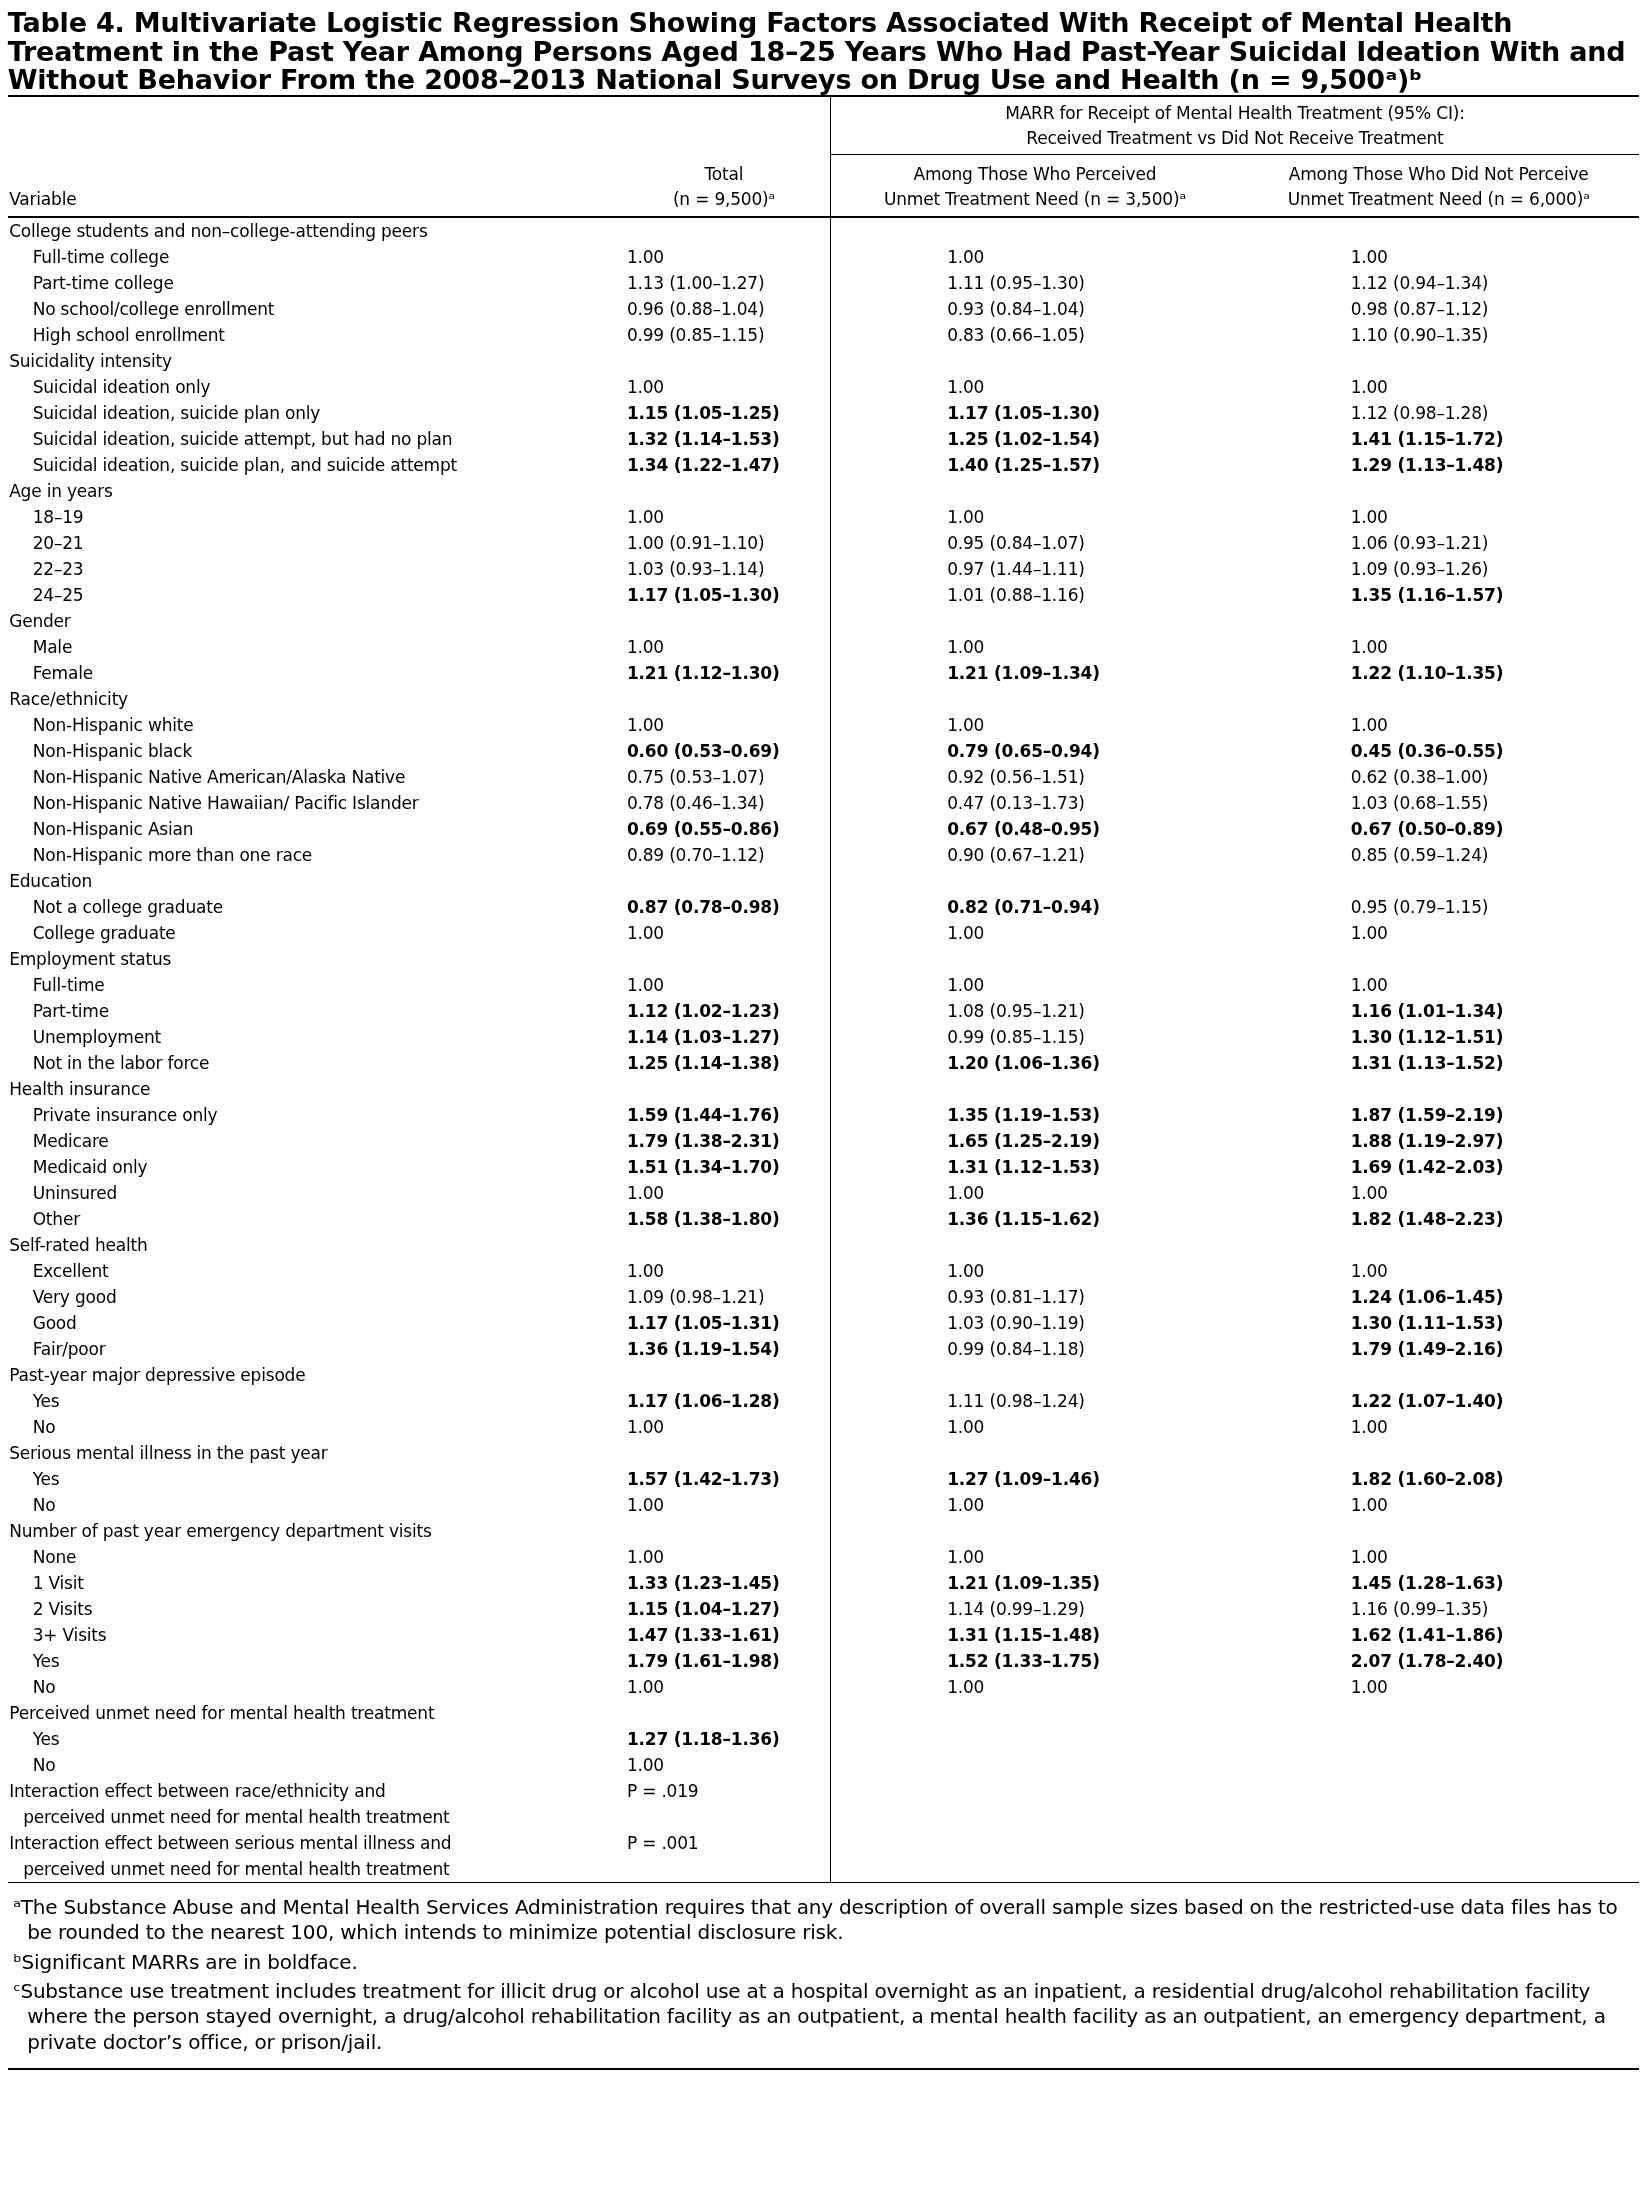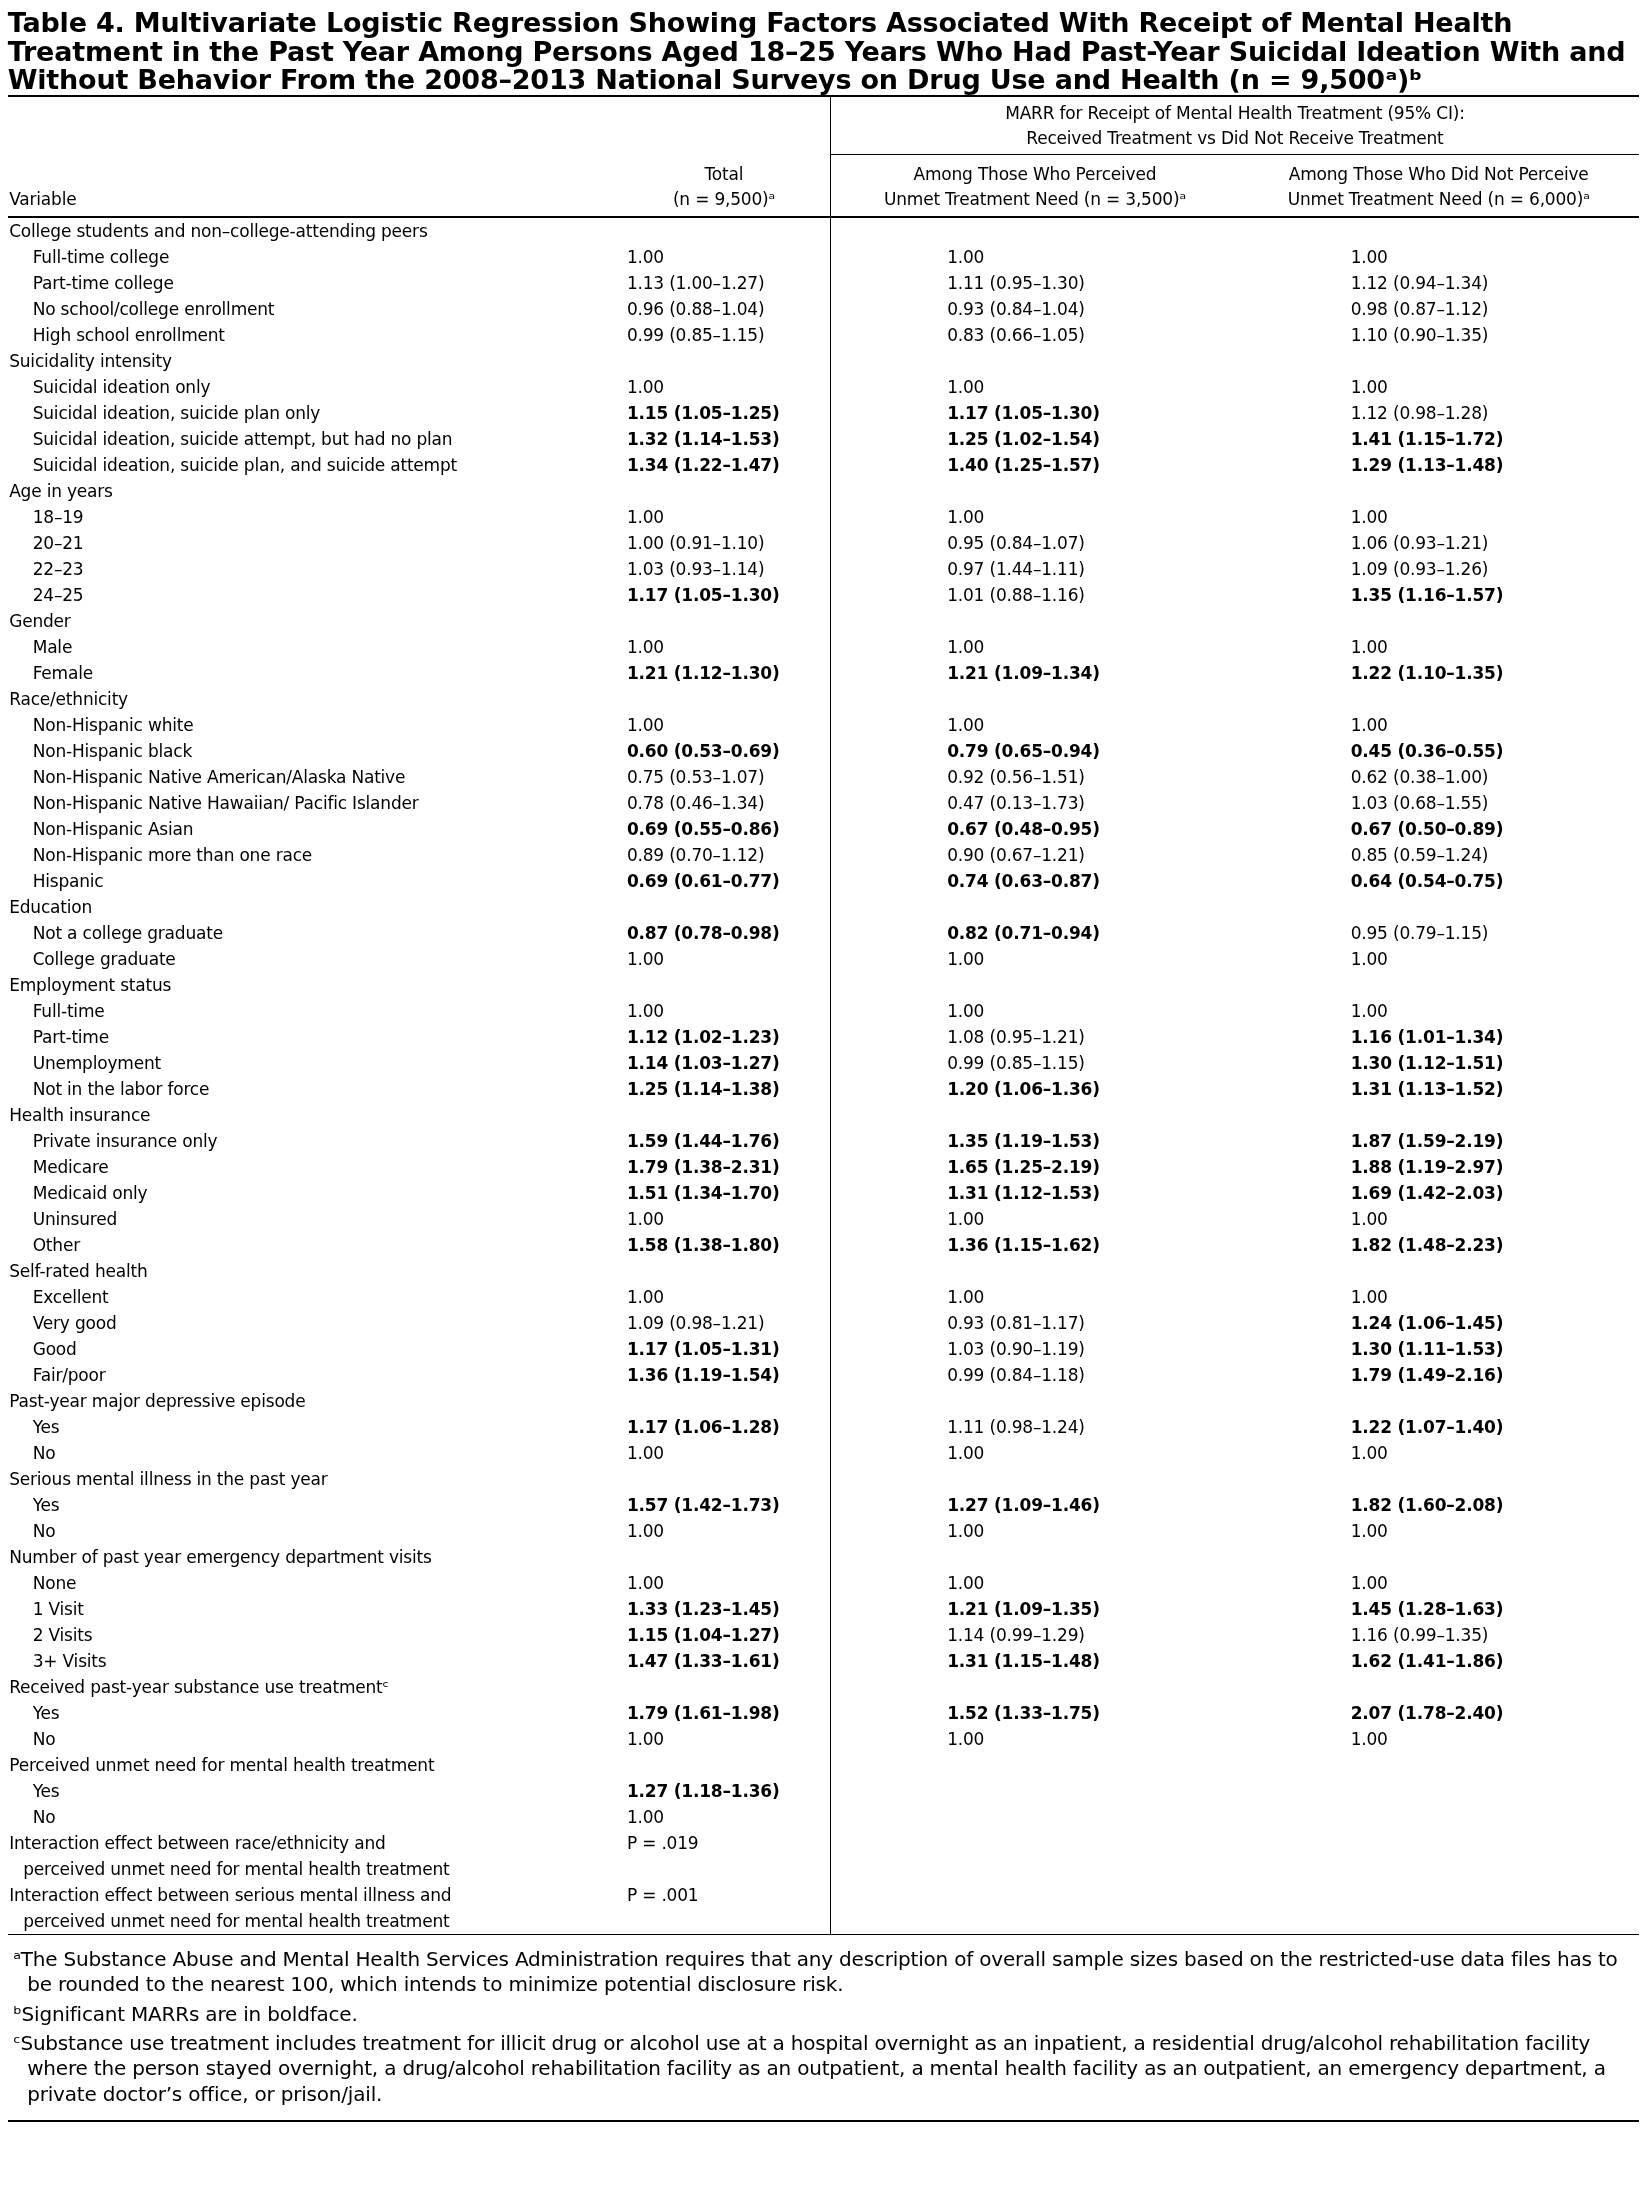--- a/index.html
+++ b/index.html
@@ -261,26 +261,20 @@
           <td class="val mid b">0.67 (0.48–0.95)</td>
           <td class="val last b">0.67 (0.50–0.89)</td>
         </tr>
         <tr>
           <td class="stub ind">Non-Hispanic more than one race</td>
           <td class="val total">0.89 (0.70–1.12)</td>
           <td class="val mid">0.90 (0.67–1.21)</td>
           <td class="val last">0.85 (0.59–1.24)</td>
         </tr>
         <tr>
-          <td class="stub ind">Hispanic</td>
-          <td class="val total b">0.69 (0.61–0.77)</td>
-          <td class="val mid b">0.74 (0.63–0.87)</td>
-          <td class="val last b">0.64 (0.54–0.75)</td>
-        </tr>
-        <tr>
           <td class="stub sec">Education</td>
           <td class="val total"></td>
           <td class="val mid"></td>
           <td class="val last"></td>
         </tr>
         <tr>
           <td class="stub ind">Not a college graduate</td>
           <td class="val total b">0.87 (0.78–0.98)</td>
           <td class="val mid b">0.82 (0.71–0.94)</td>
           <td class="val last">0.95 (0.79–1.15)</td>
@@ -445,26 +439,20 @@
           <td class="stub ind">2 Visits</td>
           <td class="val total b">1.15 (1.04–1.27)</td>
           <td class="val mid">1.14 (0.99–1.29)</td>
           <td class="val last">1.16 (0.99–1.35)</td>
         </tr>
         <tr>
           <td class="stub ind">3+ Visits</td>
           <td class="val total b">1.47 (1.33–1.61)</td>
           <td class="val mid b">1.31 (1.15–1.48)</td>
           <td class="val last b">1.62 (1.41–1.86)</td>
-        </tr>
-        <tr>
-          <td class="stub sec">Received past-year substance use treatmentᶜ</td>
-          <td class="val total"></td>
-          <td class="val mid"></td>
-          <td class="val last"></td>
         </tr>
         <tr>
           <td class="stub ind">Yes</td>
           <td class="val total b">1.79 (1.61–1.98)</td>
           <td class="val mid b">1.52 (1.33–1.75)</td>
           <td class="val last b">2.07 (1.78–2.40)</td>
         </tr>
         <tr>
           <td class="stub ind">No</td>
           <td class="val total">1.00</td>

